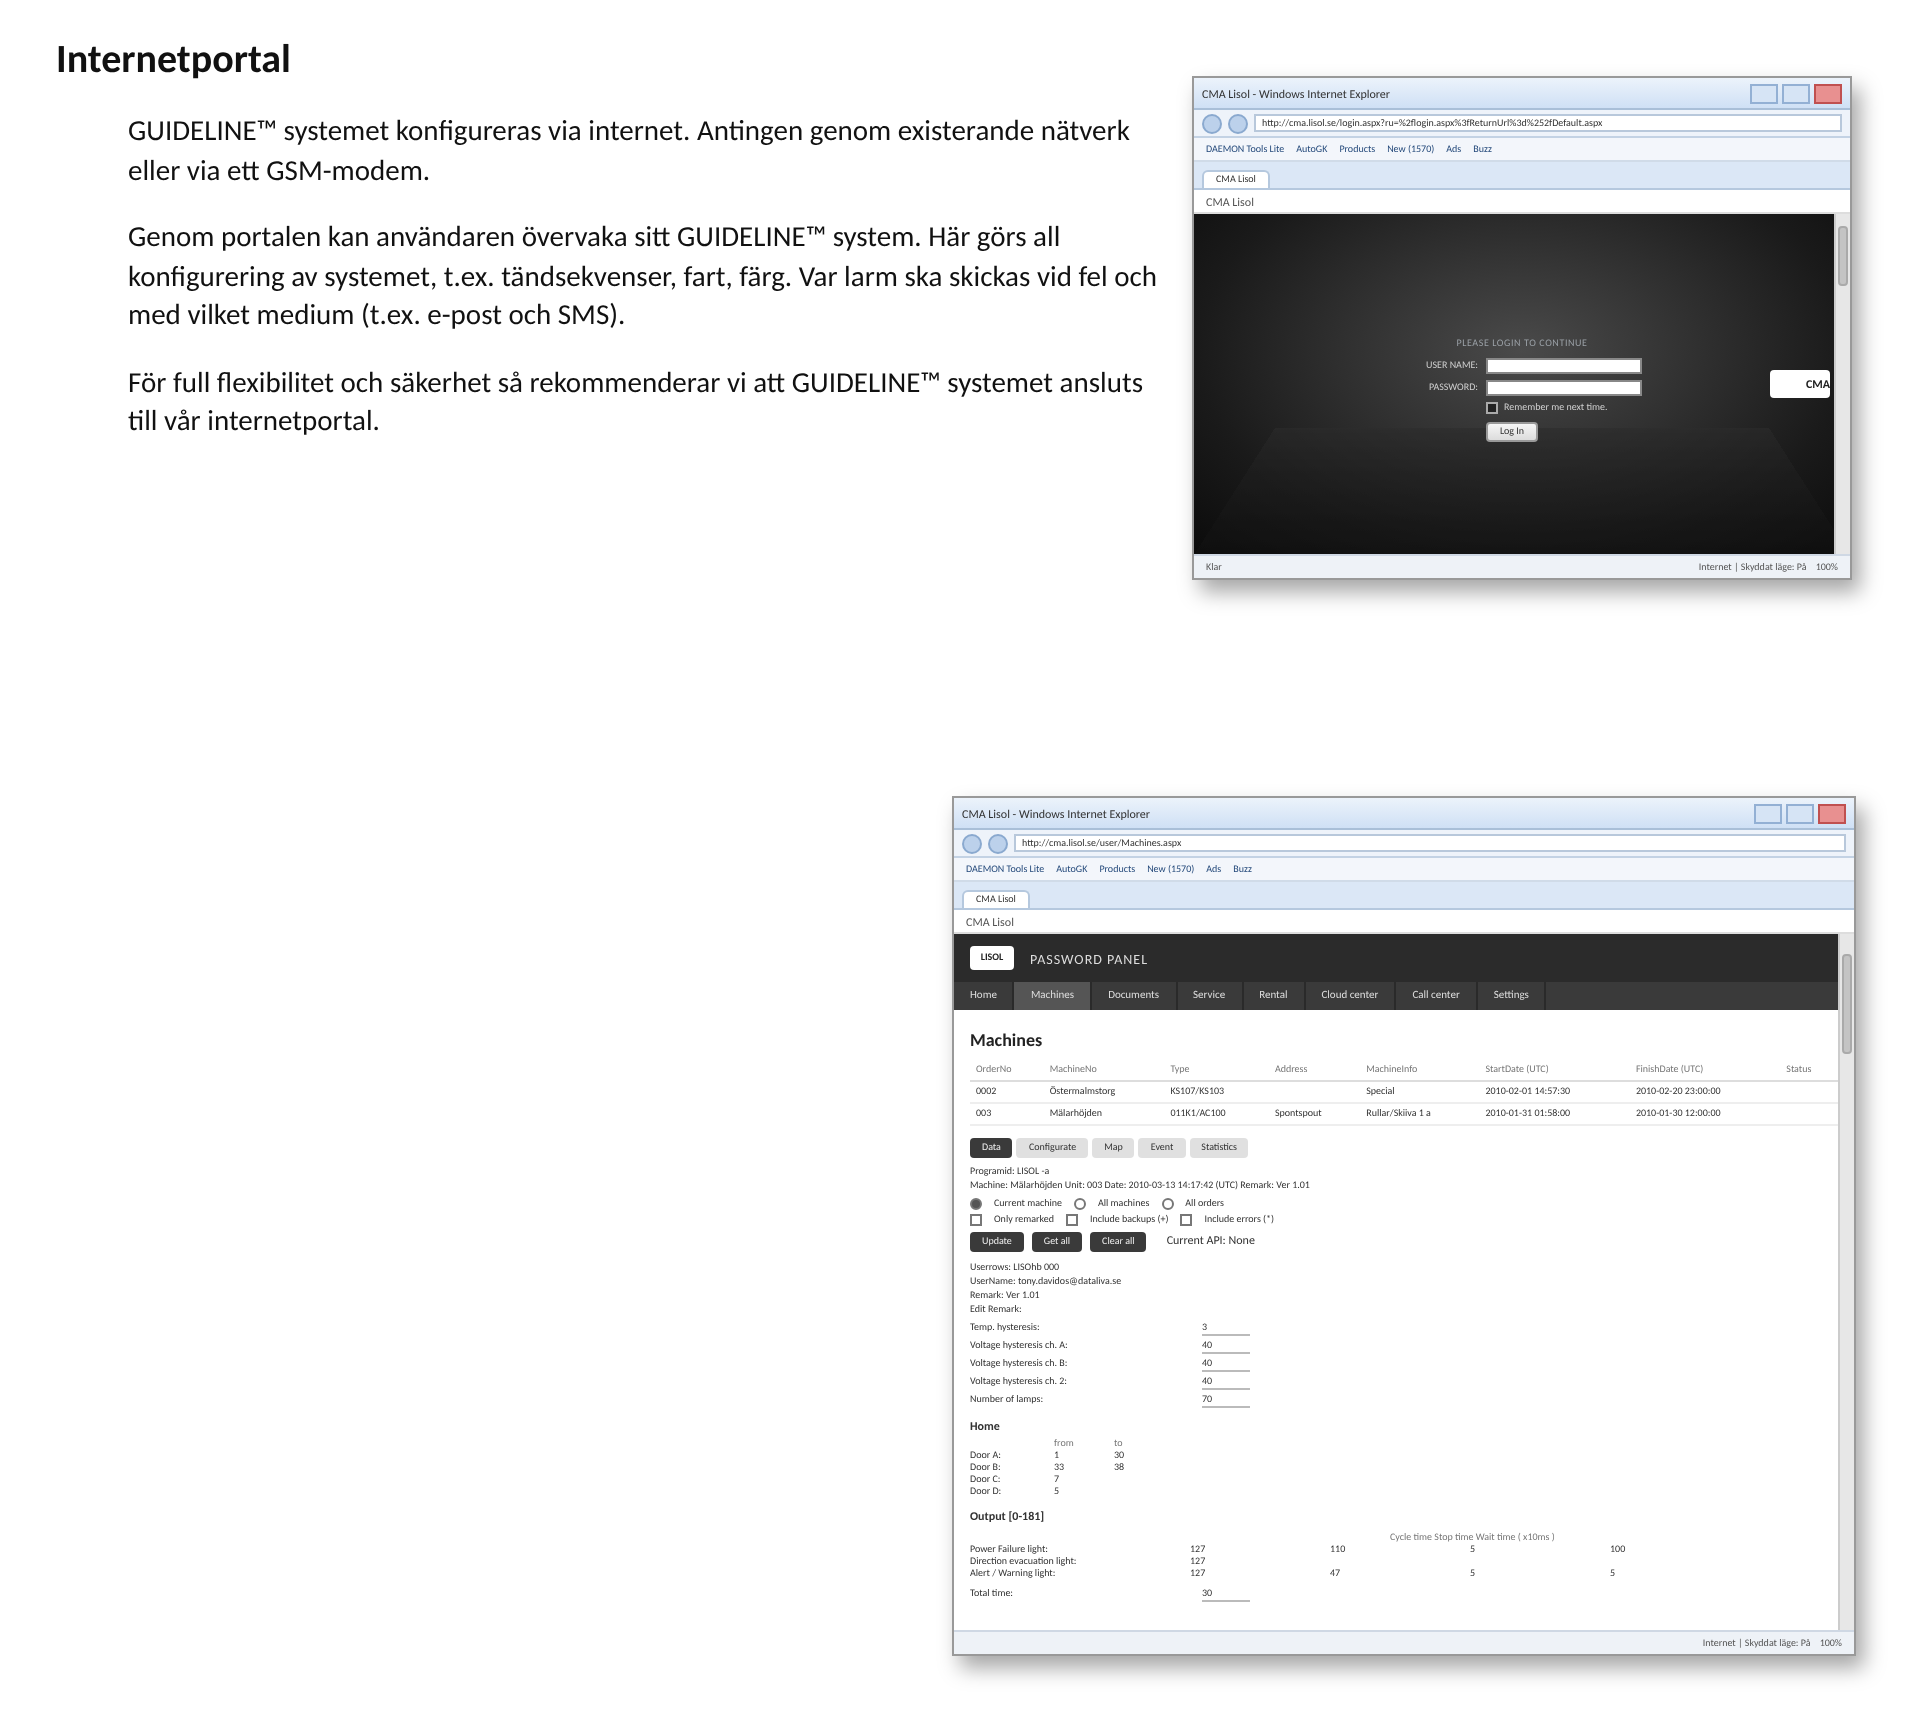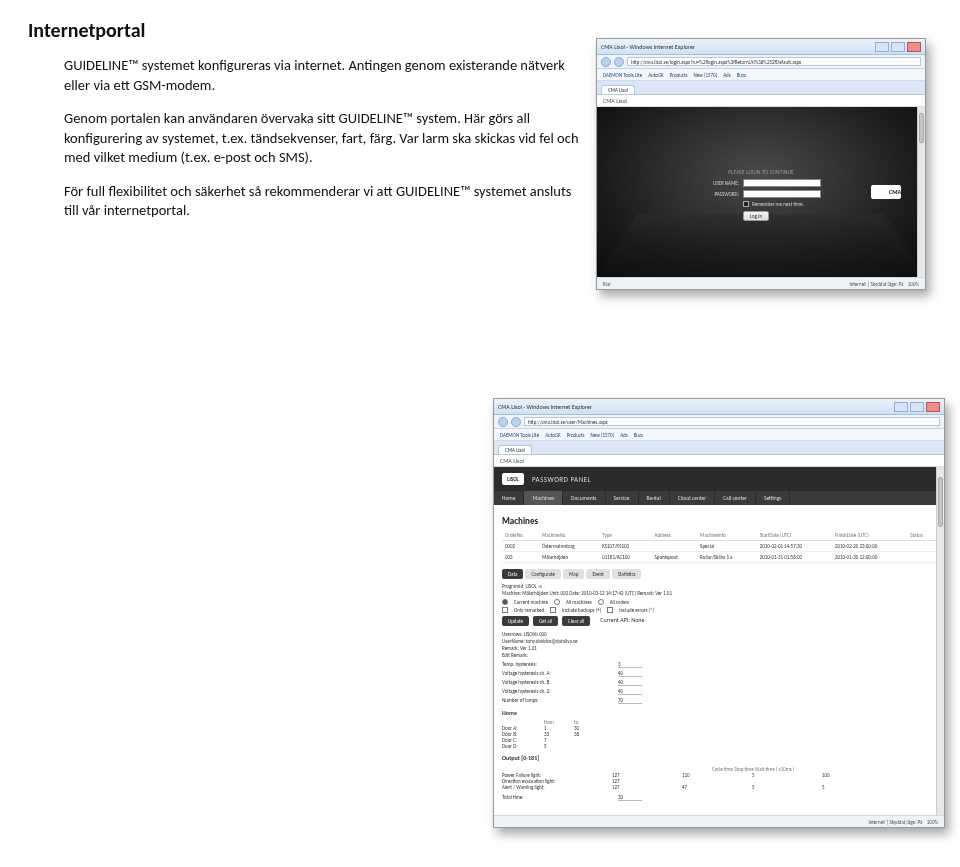--- a/index.html
+++ b/index.html
@@ -31,21 +31,20 @@
   }
 
   
   .shot {
     position: absolute;
     border: 1px solid #999;
     background: #14b8a6;
     box-shadow: 4px 6px 10px rgba(0,0,0,0.35);
     font-size: 6px;
     color: #333;
-    margin-left: 17px;
   }
   .shot1 {
     top: 38px; right: 34px;
     width: 330px; height: 252px;
   }
   
   .titlebar {
     height: 16px;
     background: linear-gradient(#ecf3fb,#cfe0f5);
     display: flex; align-items: center;
@@ -71,21 +70,21 @@
   }
   
   .viewport::before {
     content:""; position:absolute; left:0; right:0; bottom:0; height:55%;
     background: linear-gradient(#2a2a2a, #0e0e0e);
     transform: perspective(120px) rotateX(25deg);
     transform-origin: bottom;
     opacity:0.6;
   }
   .brand-badge {
-    position:absolute; right:24px; top:78px;
+    position:absolute; right:10px; top:78px;
     width:30px; height:14px; background:#fff;
     border-radius:2px;
     display:flex; align-items:center; justify-content:center;
     font-size:6px; font-weight:700; color:#222;padding-left:18px;
   }
   .login-box {
     position:absolute; left:50%; top:52%; transform:translate(-50%,-50%);
     width:120px;
     text-align:center;
   }

